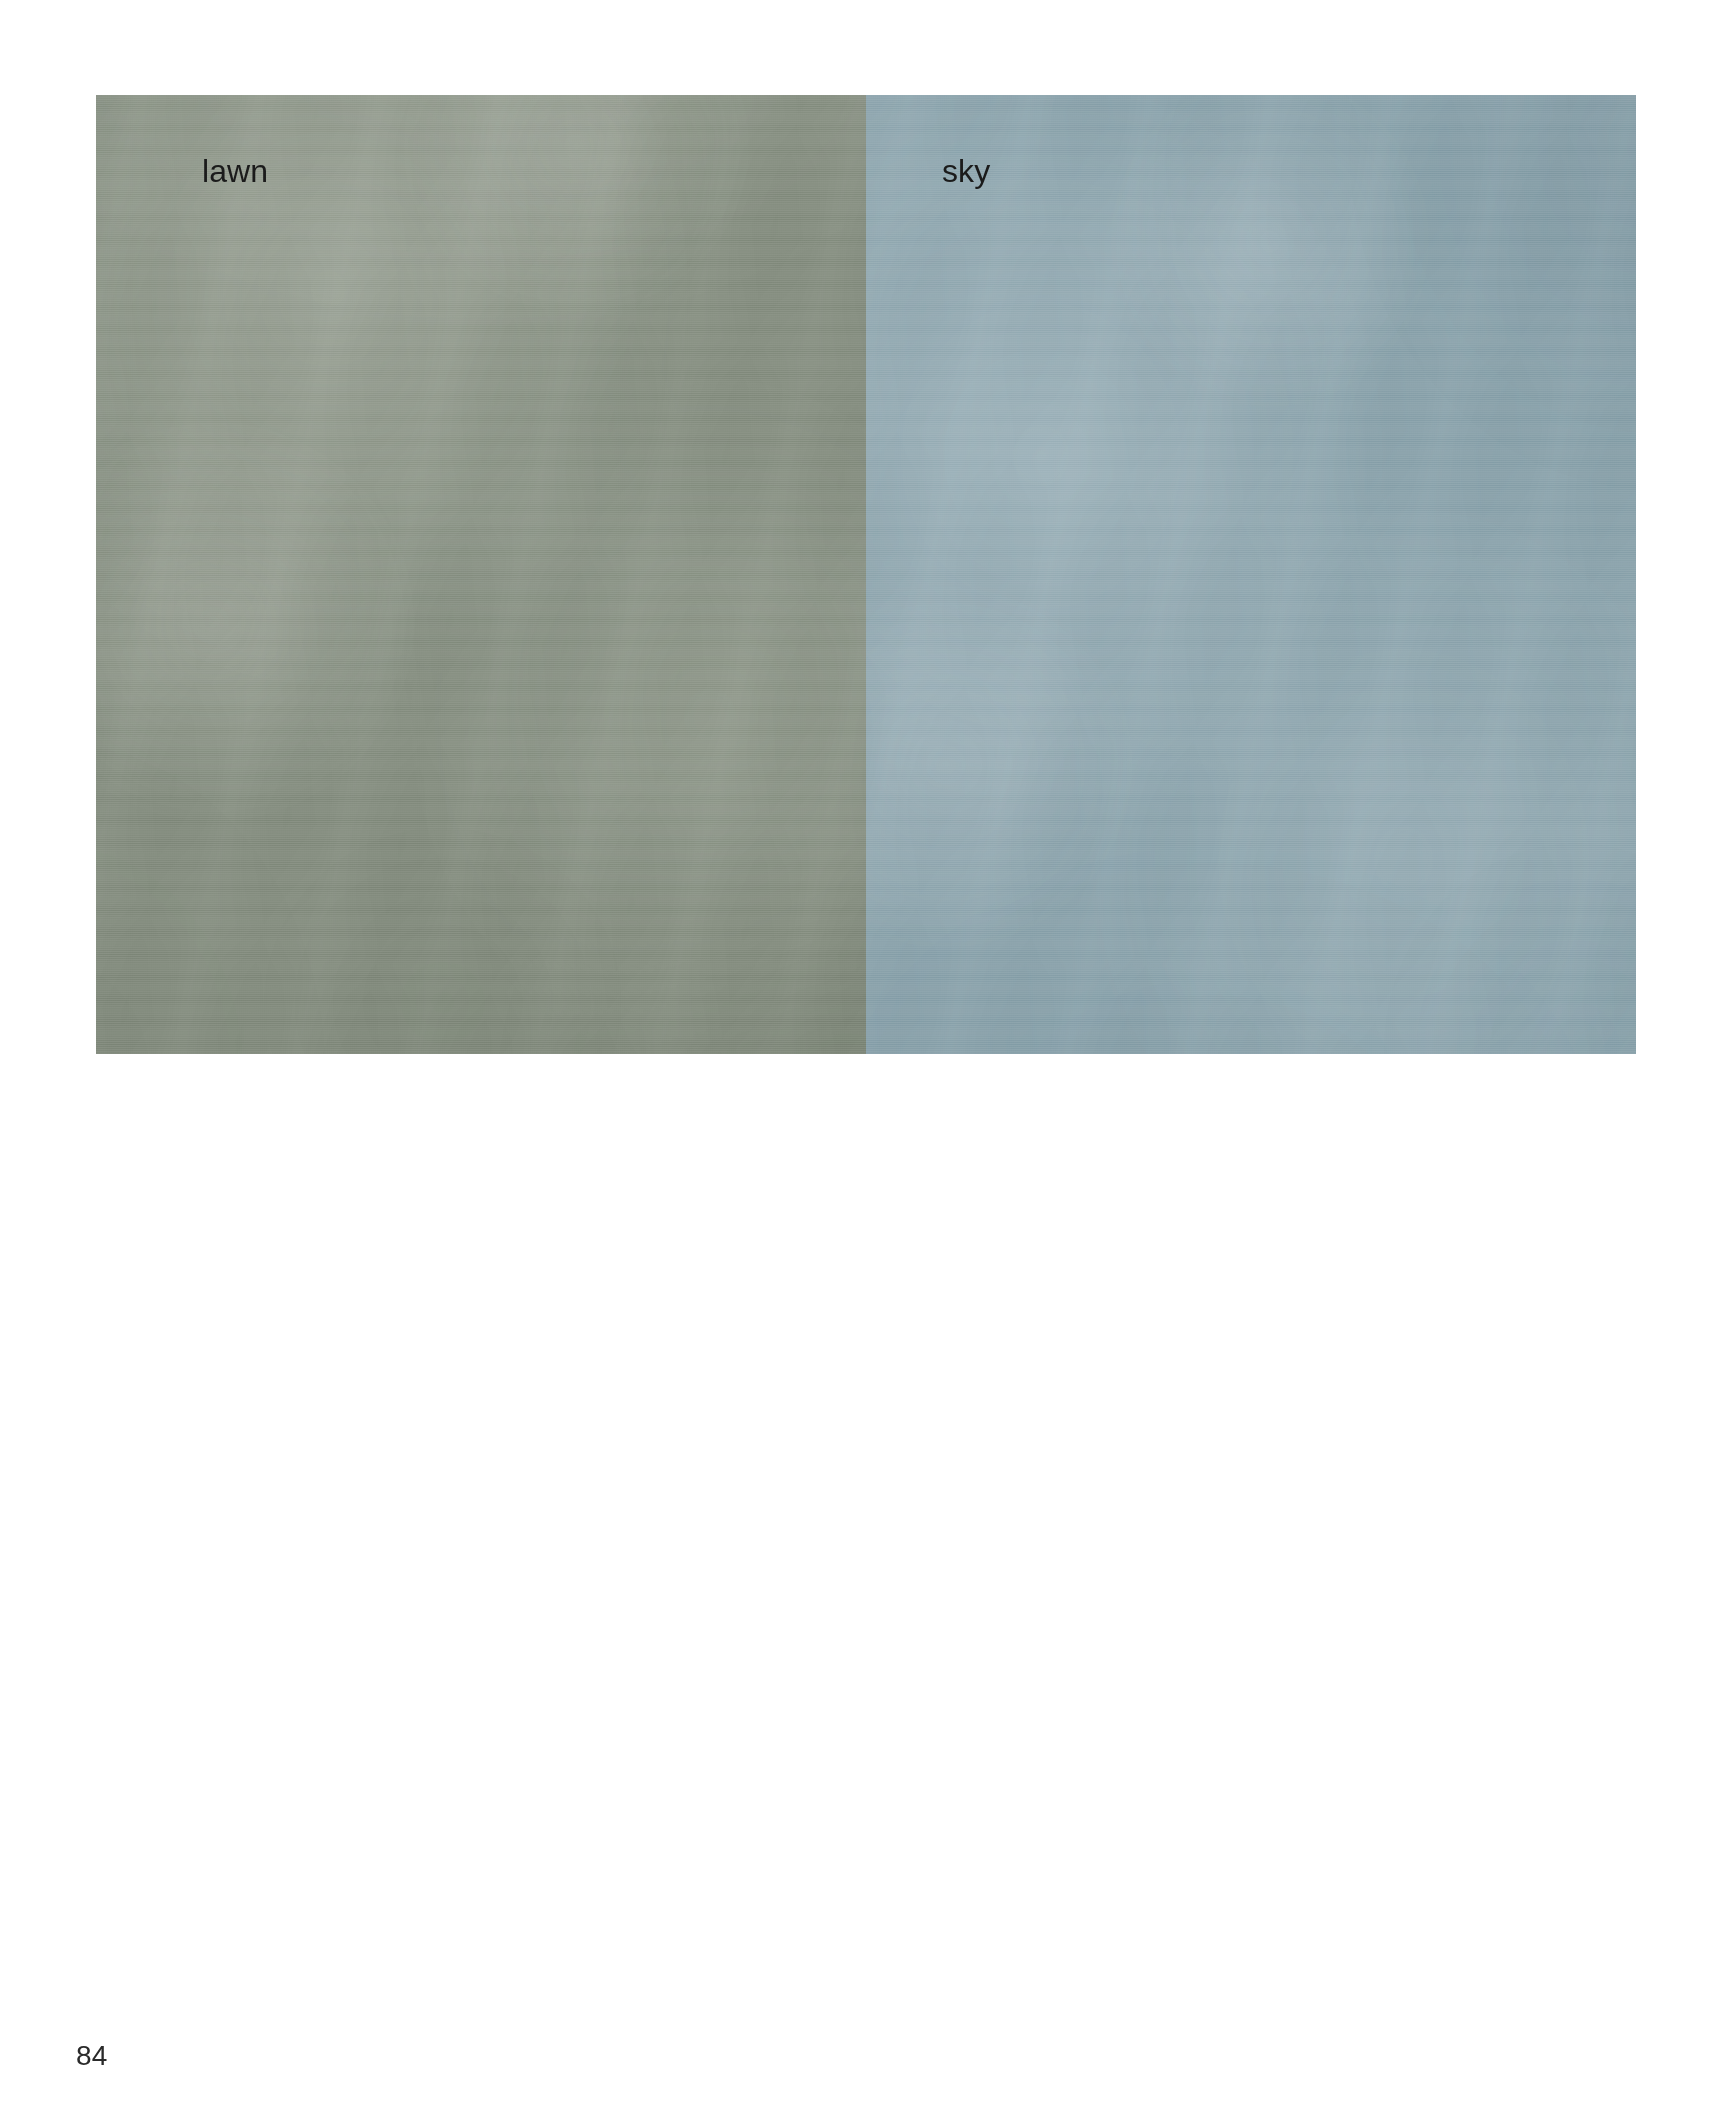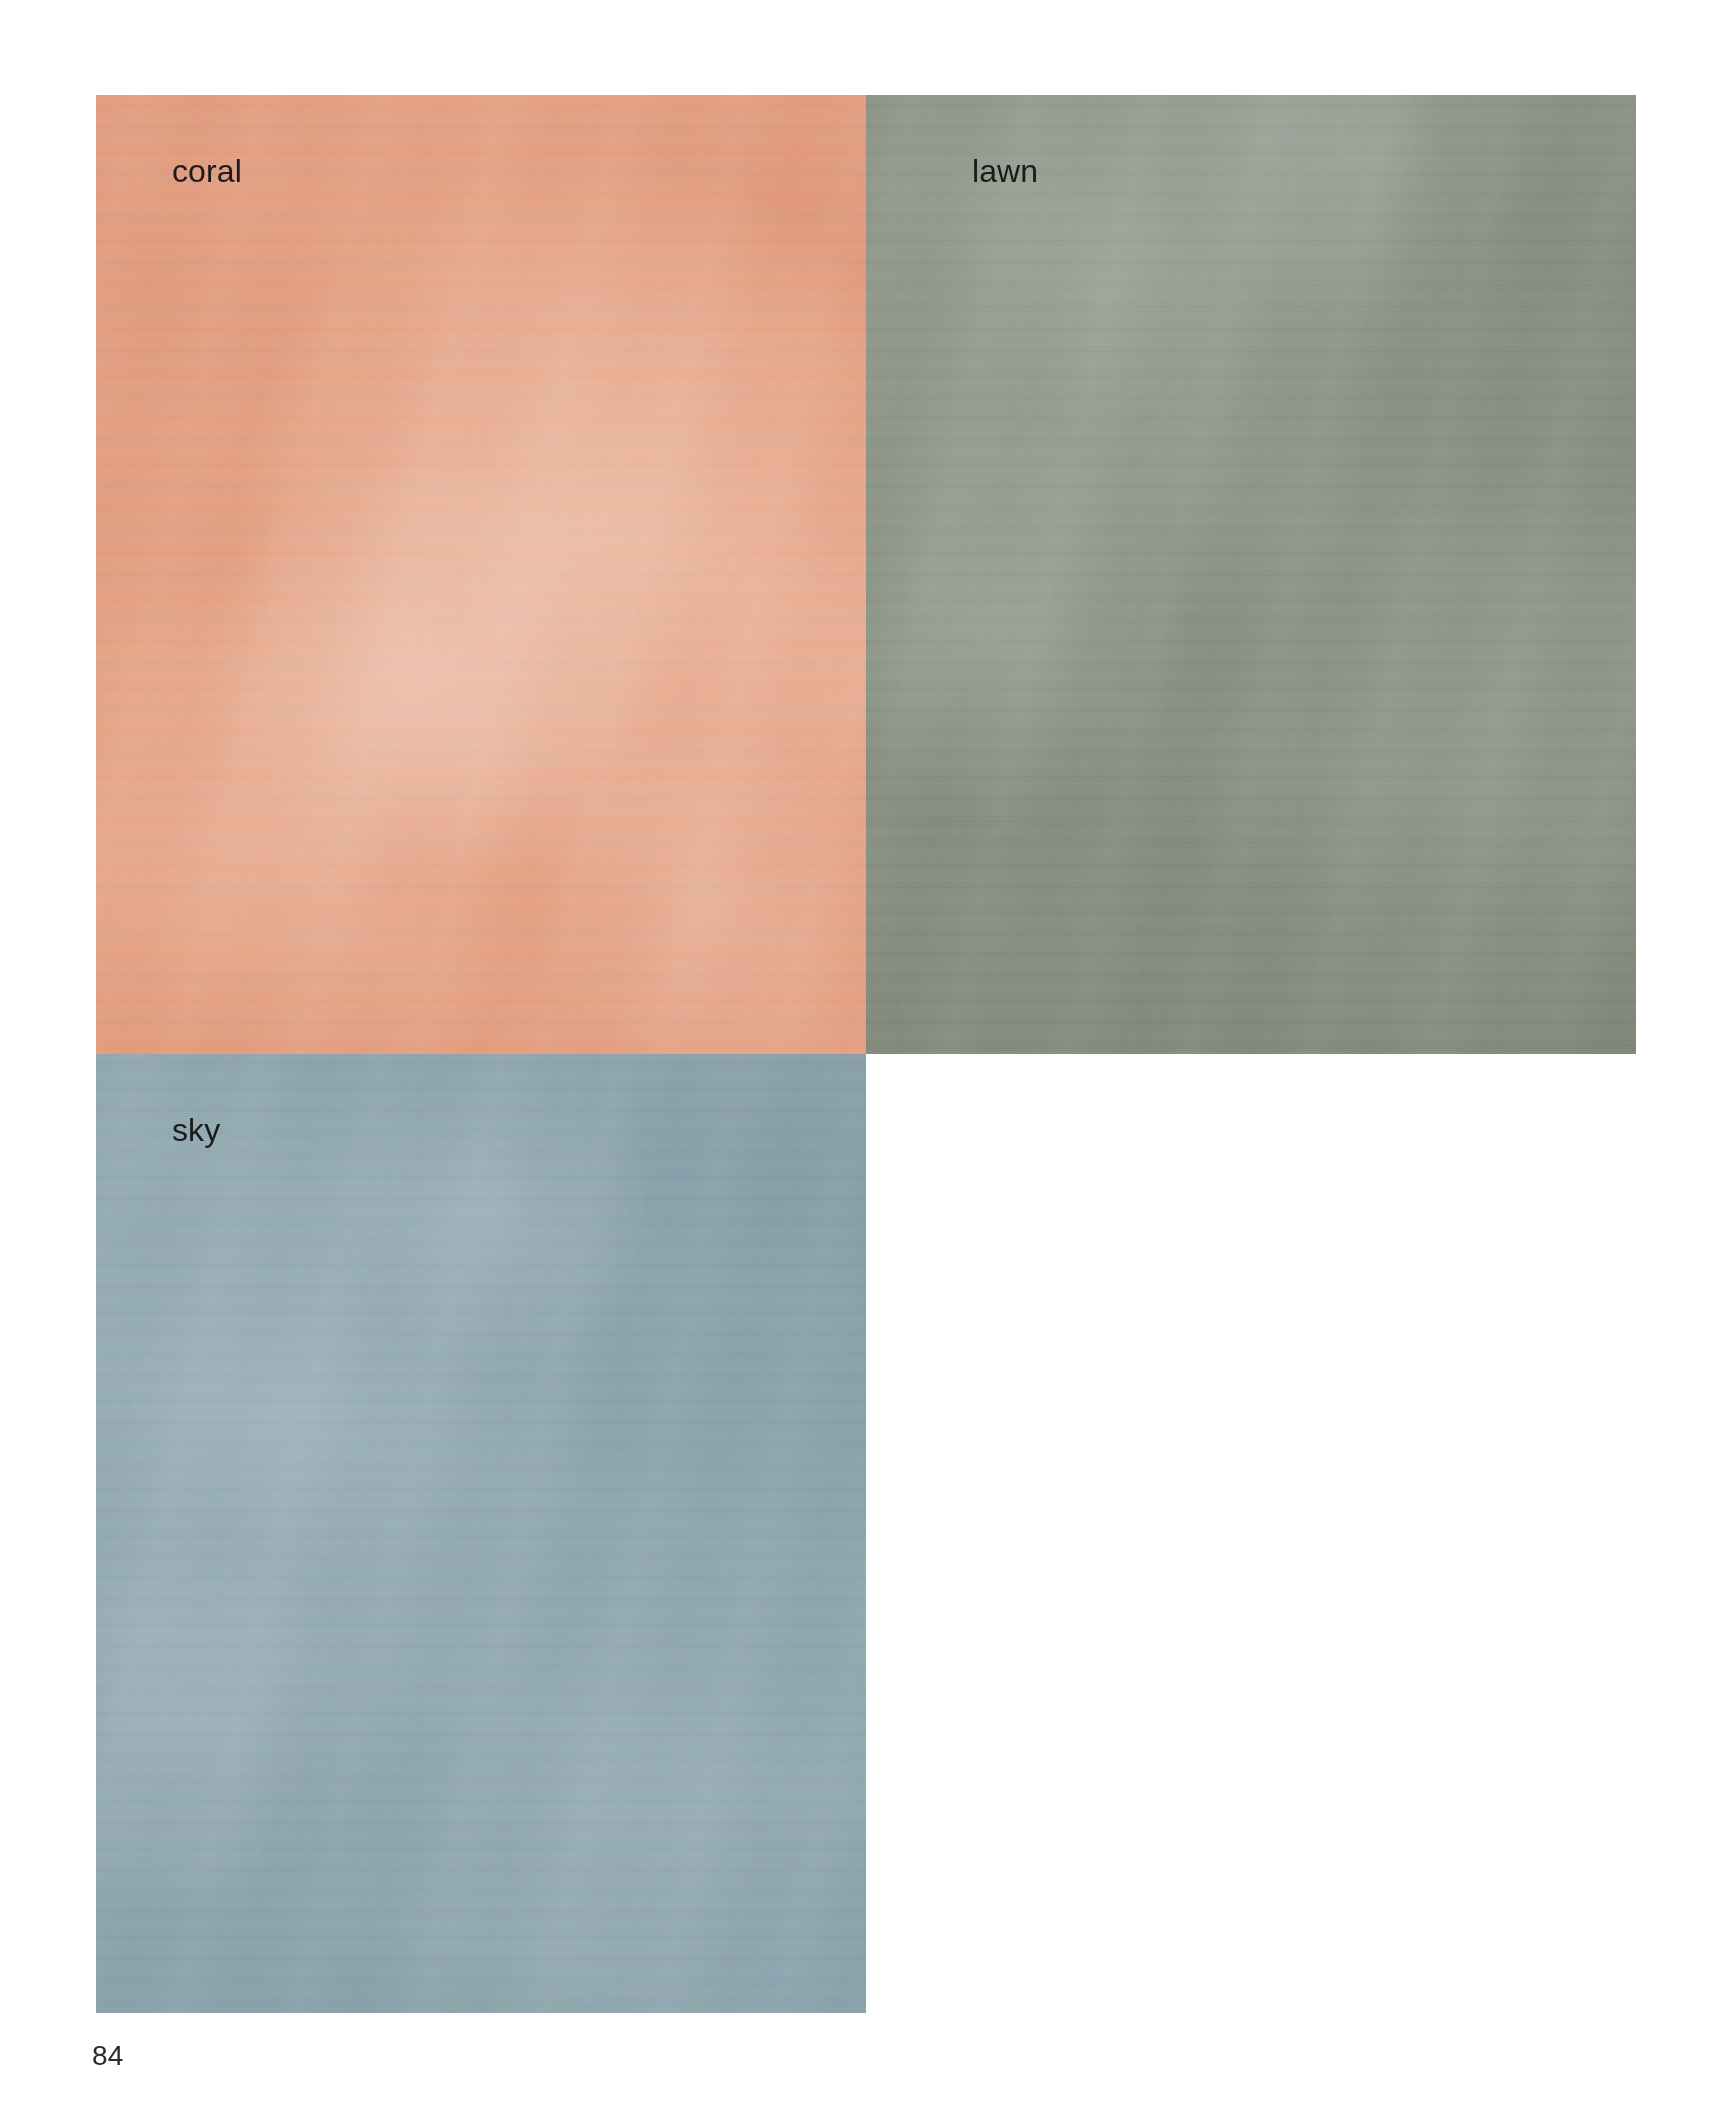--- a/index.html
+++ b/index.html
@@ -193,46 +193,37 @@
     font-weight: 400;
     line-height: 1;
     letter-spacing: 0.1px;
     color: #1b1b1b;
     white-space: nowrap;
   }
 
   
   .page-number {
     position: absolute;
-    left: 92px;
+    left: 76px;
     top: 2042px;
     font-family: "Liberation Sans", sans-serif;
     font-size: 28px;
     font-weight: 400;
     line-height: 1;
     letter-spacing: 0.3px;
     color: #2a2a2a;
   }
 </style>
 </head>
 <body>
 
 <div class="page" style="background: rgb(255, 255, 255);">
 
   <div class="swatch-grid">
 
-    <div class="swatch sw-coral">
-      <div class="base" style="background:#e3a184"></div>
-      <div class="tex-a"></div>
-      <div class="tex-b"></div>
-      <div class="tex-c"></div>
-      <div class="streaks"></div>
-      <div class="grain"></div>
-      <div class="swatch-label" style="color: rgb(27, 27, 27);">coral</div>
-    </div>
 
 
     <div class="swatch sw-lawn">
       <div class="base" style="background:#858e80"></div>
       <div class="tex-a"></div>
       <div class="tex-b"></div>
       <div class="tex-c"></div>
       <div class="streaks"></div>
       <div class="grain"></div>
       <div class="swatch-label" style="color: rgb(27, 27, 27); margin-left: 30px;">lawn</div>

